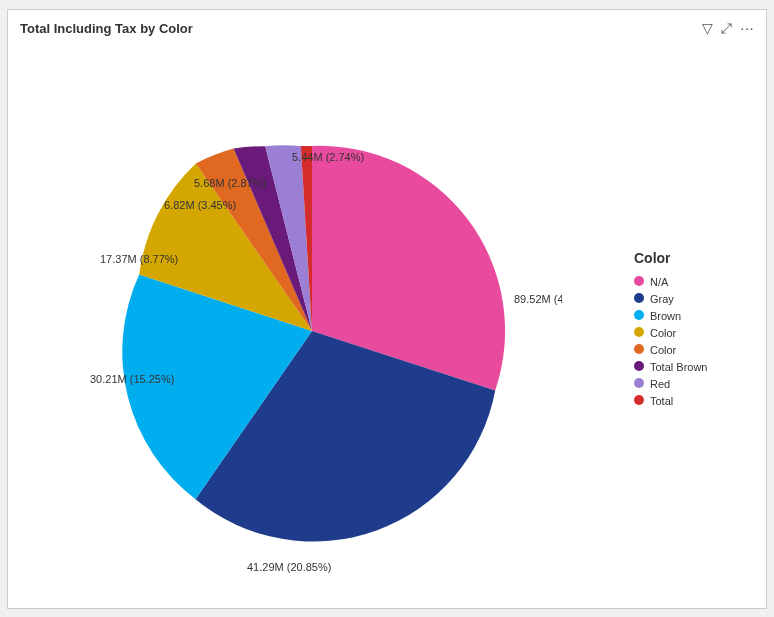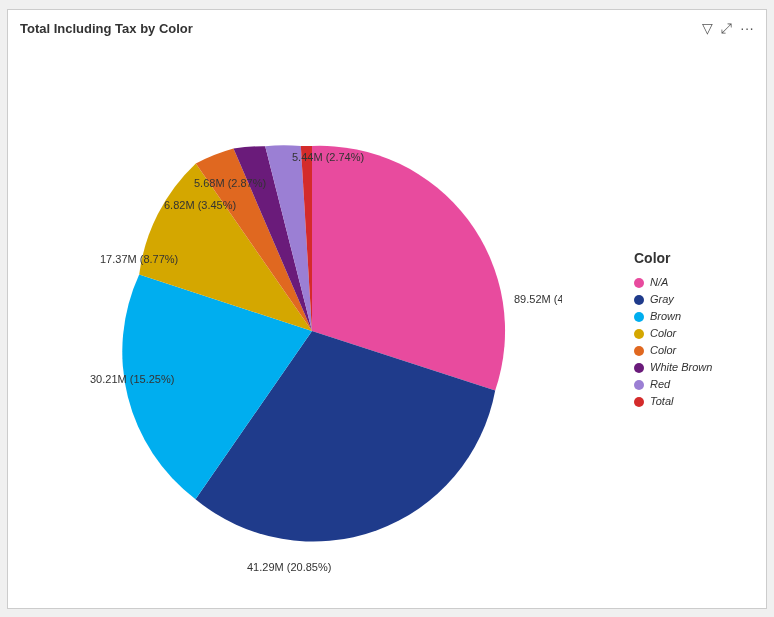--- a/index.html
+++ b/index.html
@@ -70,24 +70,23 @@
       align-self: center;
     }
     .legend-title {
       font-size: 14px;
       font-weight: 700;
       color: #333;
       margin-bottom: 10px;
     }
     .legend-item {
       display: flex;
-      align-items: flex-end;
+      align-items: flex-start;
       gap: 6px;
       margin-bottom: 5px;
-      font-style: italic;
     }
     .legend-dot {
       width: 10px;
       height: 10px;
       border-radius: 50%;
       flex-shrink: 0;
     }
     .legend-label {
       font-size: 11px;
       color: #333;
@@ -164,21 +163,21 @@
       <div class="legend-item">
         <div class="legend-dot" style="background:#D4A700;"></div>
         <span class="legend-label">Color</span>
       </div>
       <div class="legend-item">
         <div class="legend-dot" style="background:#E06820;"></div>
         <span class="legend-label">Color</span>
       </div>
       <div class="legend-item">
         <div class="legend-dot" style="background:#6A1B7A;"></div>
-        <span class="legend-label">White Brown</span>
+        <span class="legend-label">Total Brown</span>
       </div>
       <div class="legend-item">
         <div class="legend-dot" style="background:#9B7FD4;"></div>
         <span class="legend-label">Red</span>
       </div>
       <div class="legend-item">
         <div class="legend-dot" style="background:#D42B2B;"></div>
         <span class="legend-label">Total</span>
       </div>
     </div>

